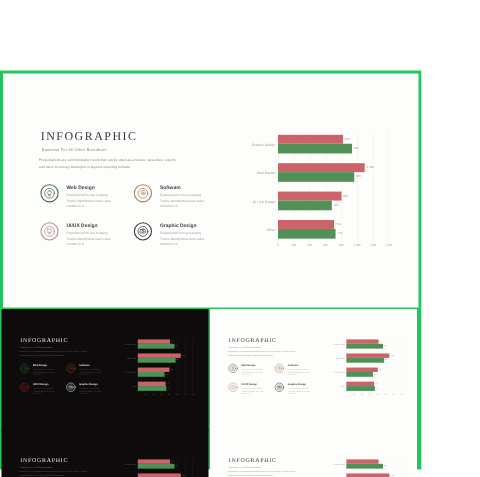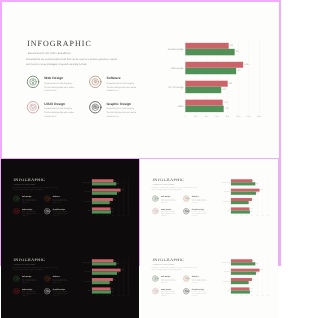--- a/index.html
+++ b/index.html
@@ -1,18 +1,18 @@
 <!DOCTYPE html>
 <html><head>
 <meta charset="utf-8">
 <style>
   html,body{margin:0;padding:0;background:#ffffff;}
   body{width:281px;height:318px;font-family:"Liberation Sans",sans-serif;overflow:hidden;
        -webkit-font-smoothing:antialiased;text-rendering:geometricPrecision;}
-  .page{position:relative;width:281px;height:266px;background:#f0abfc;}
+  .page{position:relative;width:281px;height:266px;background:#22c55e;margin-top:47px;}
 
   .slide{position:absolute;overflow:hidden;-webkit-font-smoothing:antialiased;}
   .slide.light{background:#fdfdfb;}
   .slide.dark{background:#0d0b0b;}
 
   .hero{left:1.5px;top:1.5px;width:277px;height:156.5px;}
     .t1{left:1px;top:158.6px;width:137.5px;height:81px;}
     .t2{left:139.5px;top:158.6px;width:138.3px;height:81px;}
     .t3{left:1px;top:239px;width:137.5px;height:80px;}
     .t4{left:139.5px;top:239px;width:138.3px;height:80px;}

